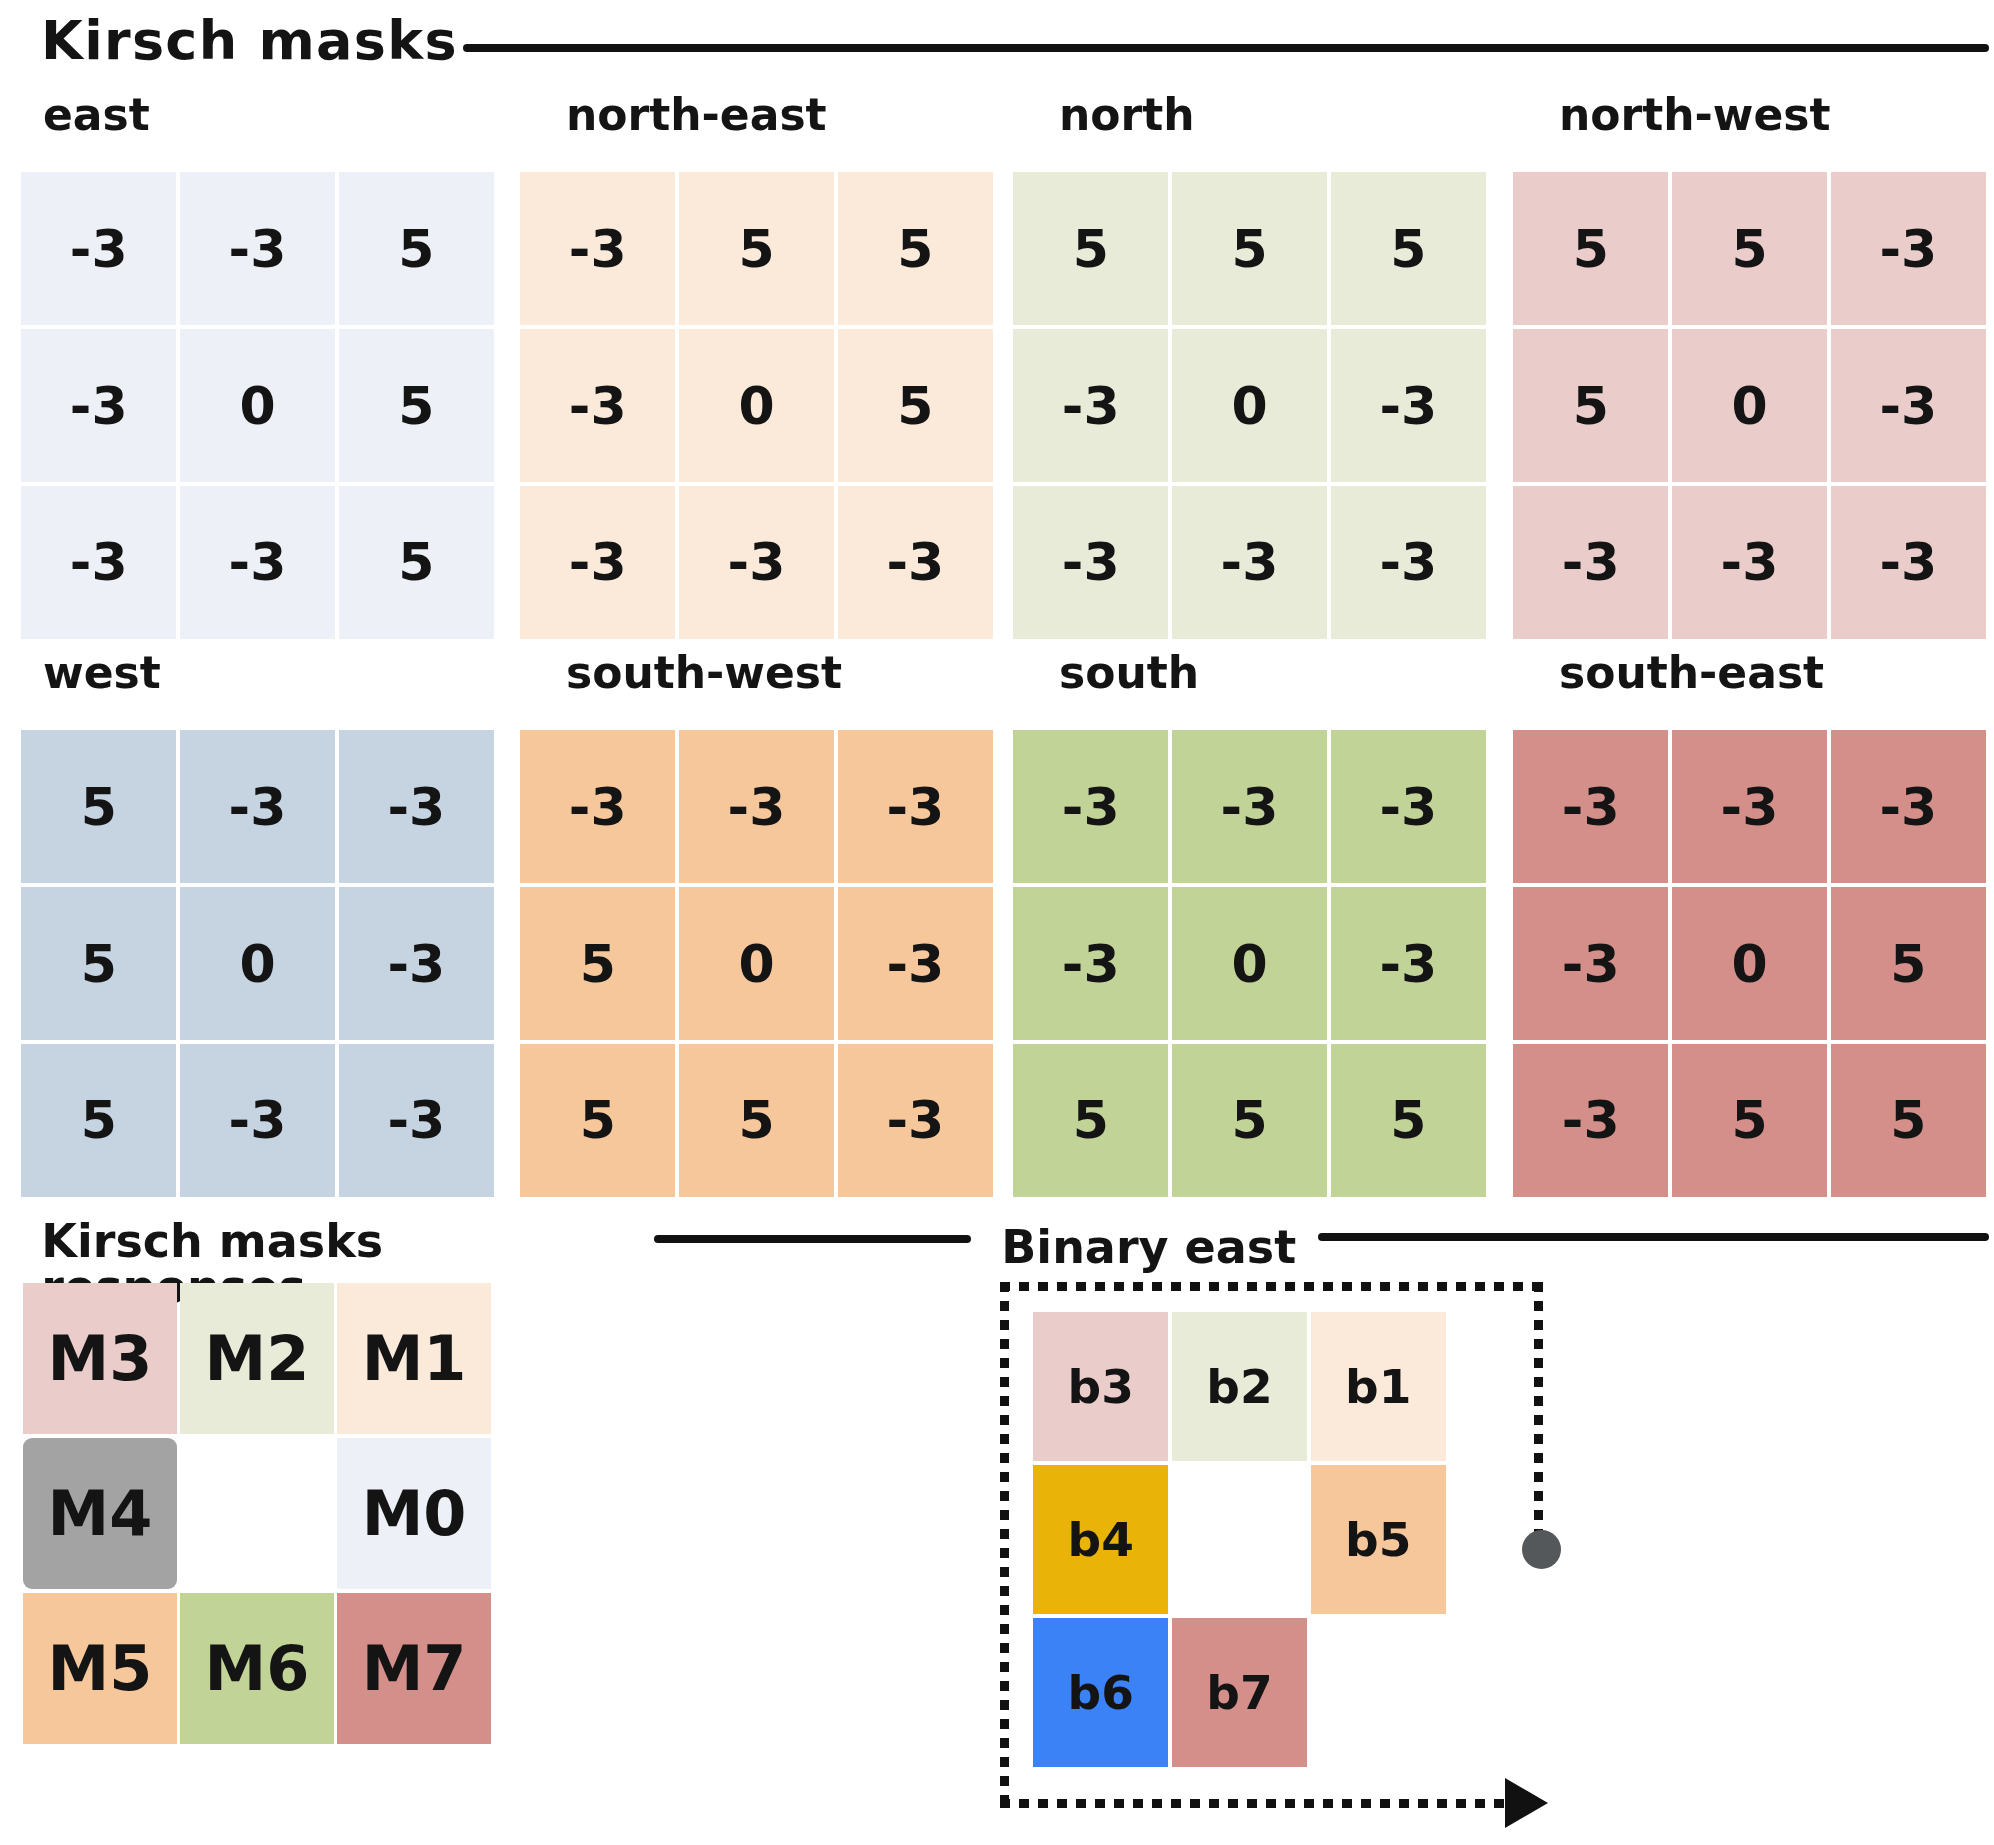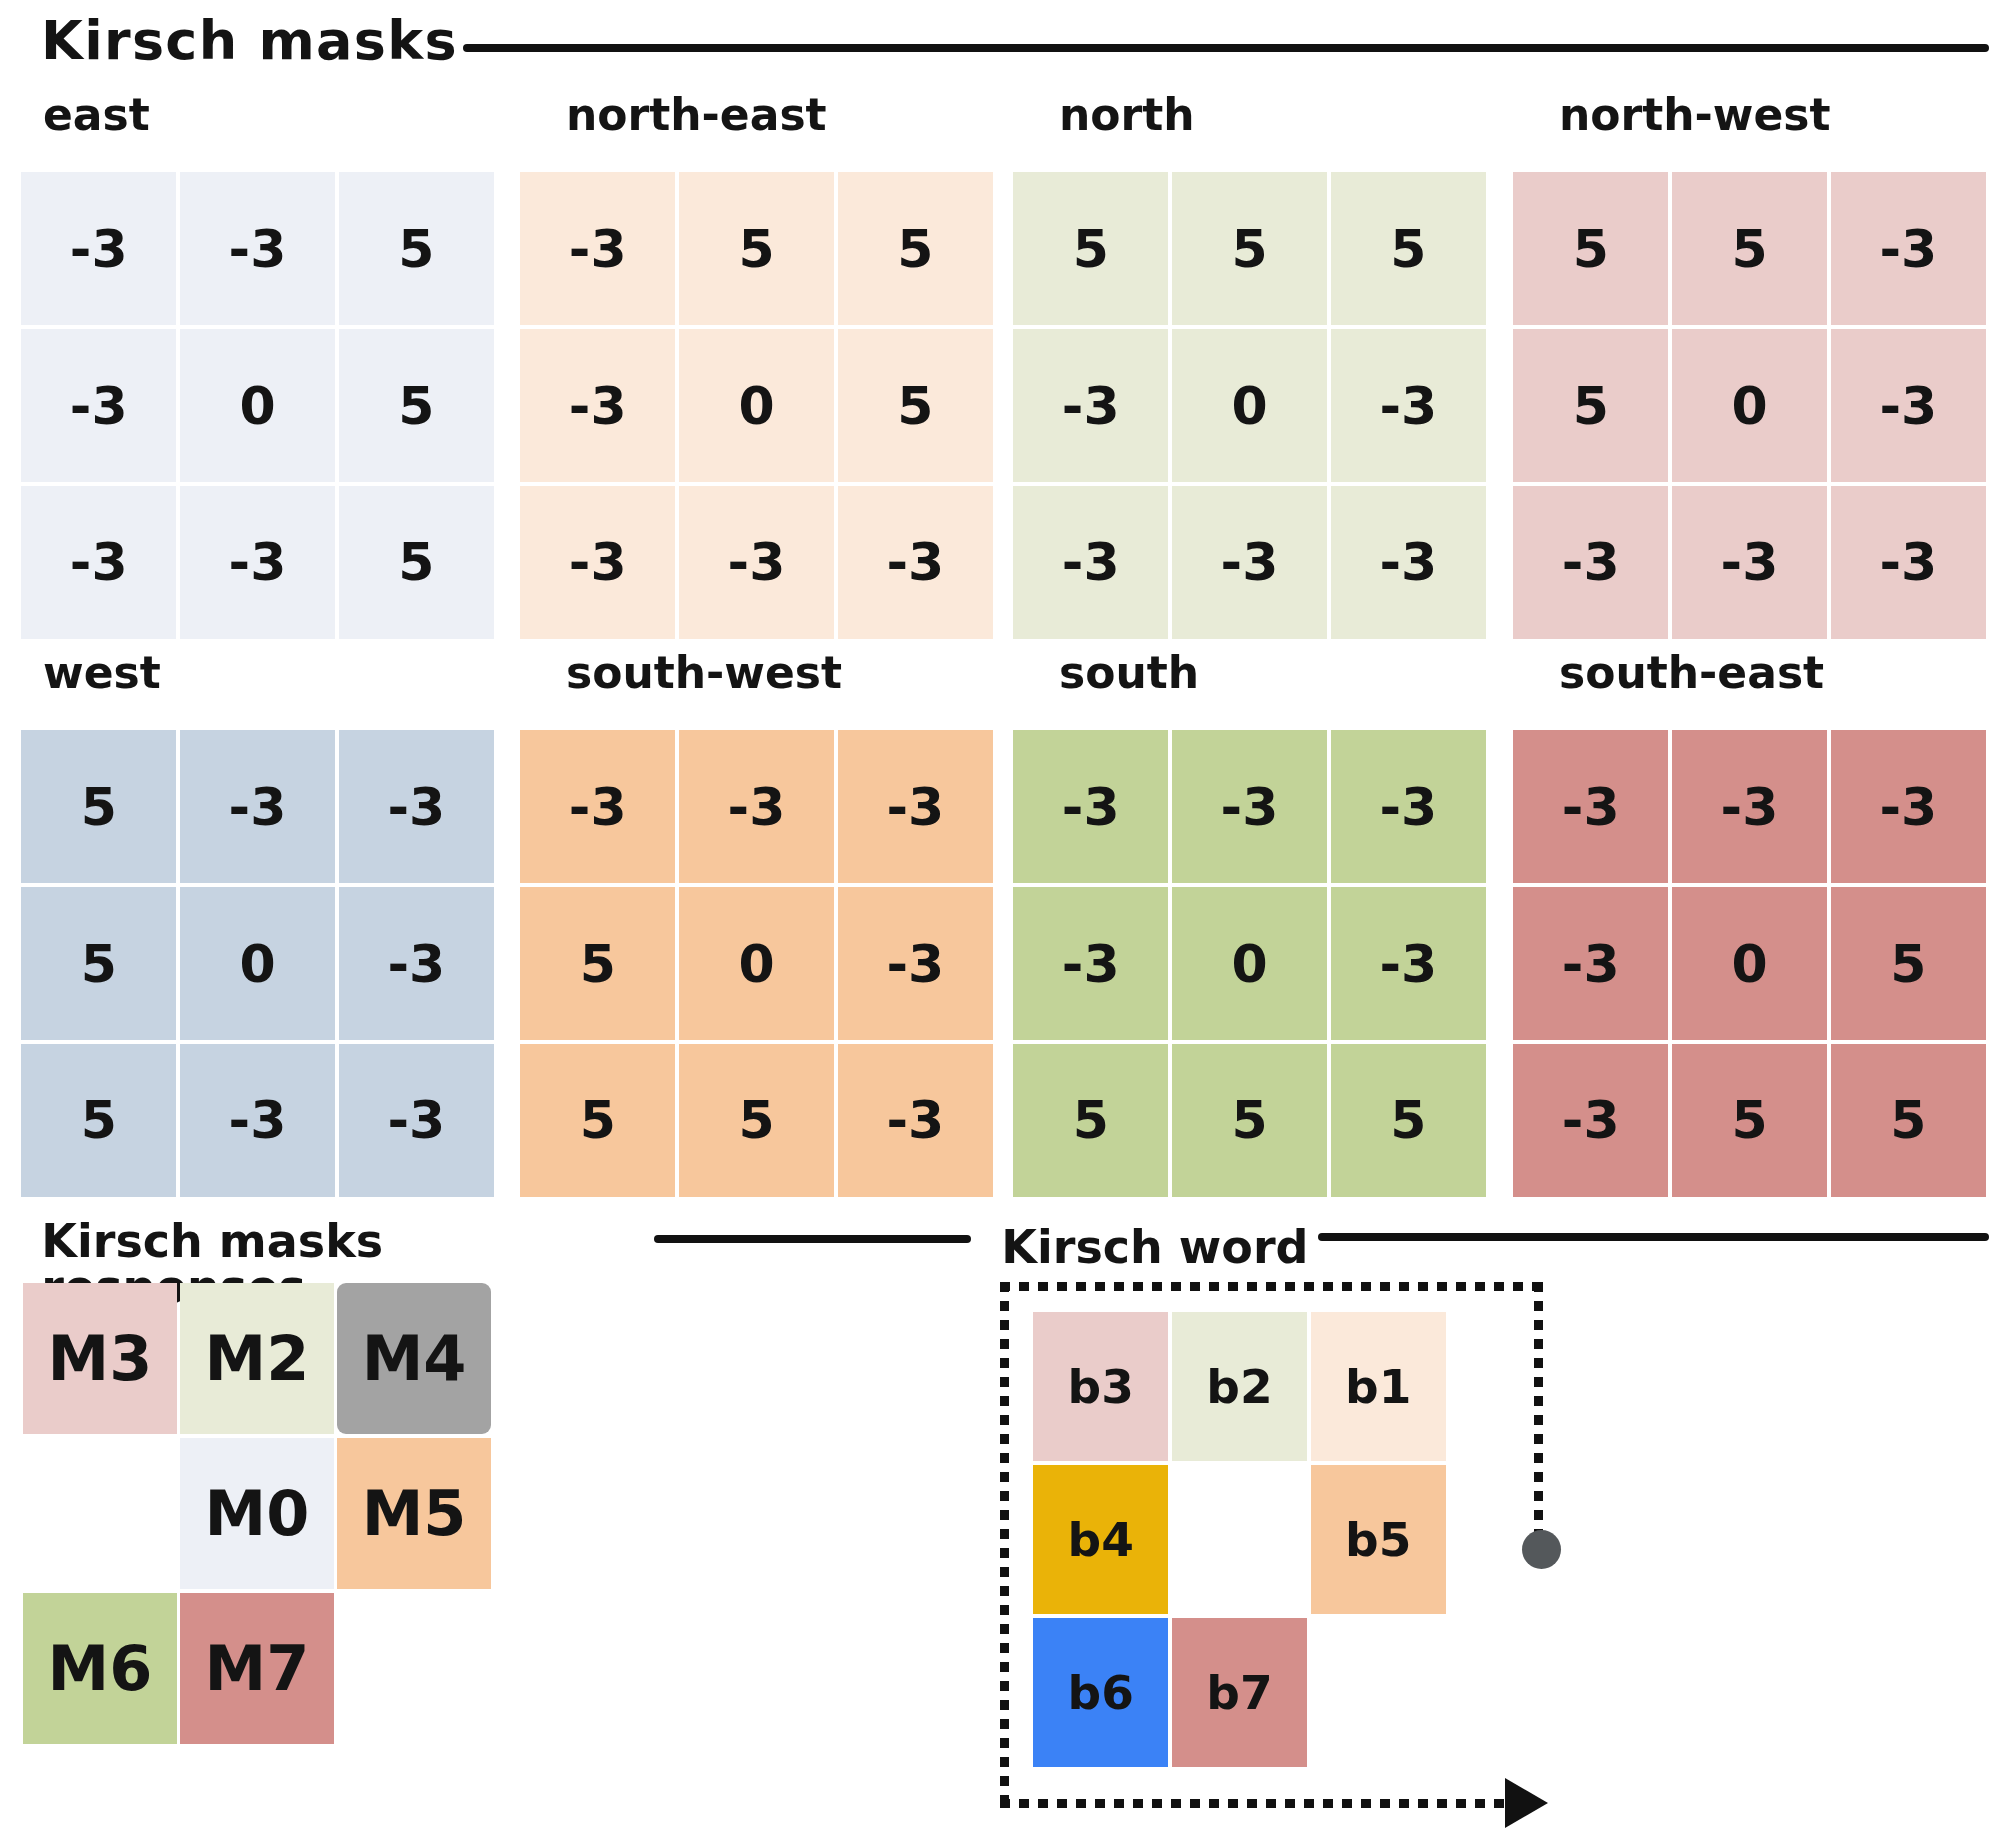--- a/index.html
+++ b/index.html
@@ -318,20 +318,23 @@
   <div class="rule" id="rule-responses"></div>
   <section id="responses">
     <h2>Kirsch masks responses</h2>
     <div class="grid3">
         <div class="cell" style="background: rgb(234, 204, 202);">
           <span>M3</span>
         </div>
         <div class="cell" style="background: rgb(232, 235, 215);">
           <span>M2</span>
         </div>
+        <div class="cell" style="background: rgb(251, 233, 218);">
+          <span>M1</span>
+        </div>
         <div class="cell" style="background: #a3a3a3; border-radius: 9px;">
           <span>M4</span>
         </div>
         <div class="cell" style="background: rgb(255, 255, 255);">
           <span></span>
         </div>
         <div class="cell" style="background: rgb(237, 240, 246);">
           <span>M0</span>
         </div>
         <div class="cell" style="background: rgb(247, 199, 156);">
@@ -341,21 +344,21 @@
           <span>M6</span>
         </div>
         <div class="cell" style="background: rgb(212, 143, 139);">
           <span>M7</span>
         </div>
       </div>
   </section>
 
   <div class="rule" id="rule-binary"></div>
   <section id="binary">
-    <h2>Kirsch word</h2>
+    <h2>Binary east</h2>
     <div class="dash-h" id="bw-top"></div>
     <div class="dash-v" id="bw-left"></div>
     <div class="dash-v" id="bw-right"></div>
     <div class="dash-h" id="bw-bottom"></div>
     <div id="bw-dot"></div>
     <div id="bw-arrow"></div>
     <div class="grid3">
         <div class="cell" style="background: rgb(234, 204, 202);">
           <span>b3</span>
         </div>

